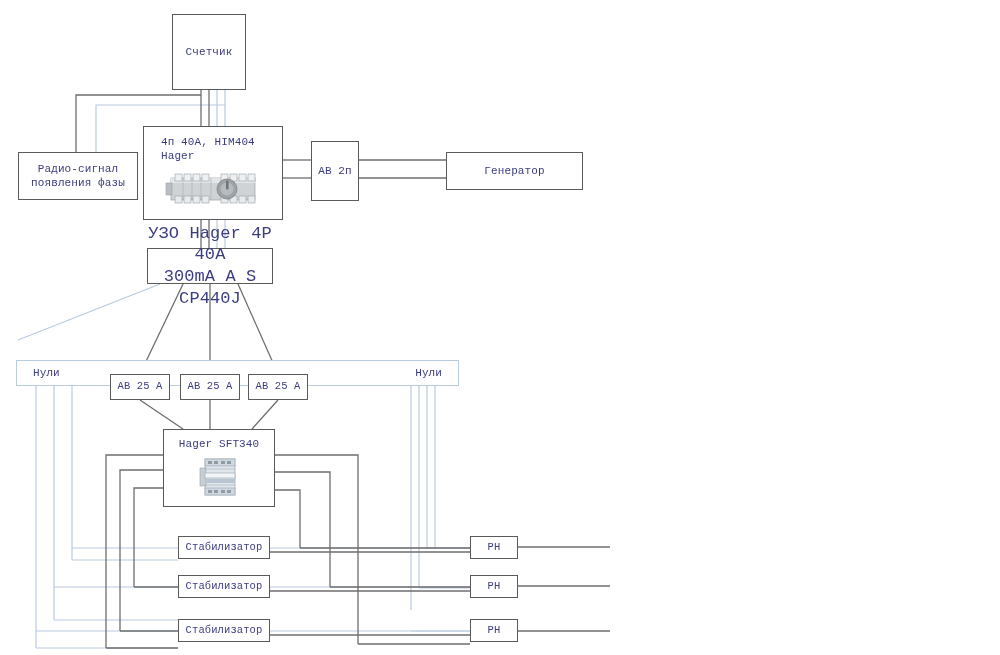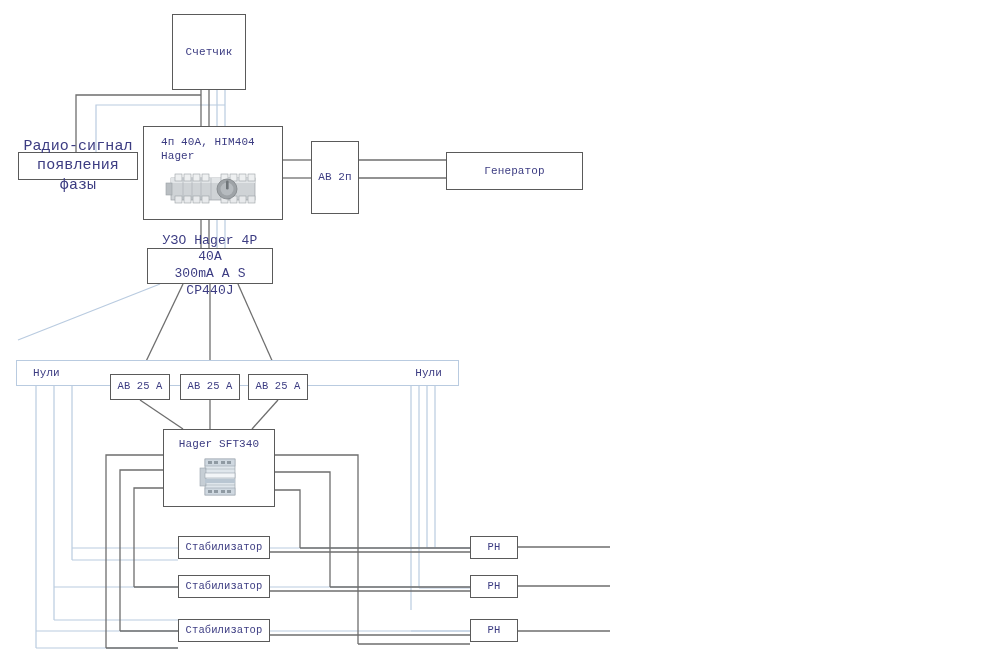--- a/index.html
+++ b/index.html
@@ -32,27 +32,27 @@
     align-items:center;
     justify-content:center;
     text-align:center;
     line-height:1.28;
     letter-spacing:0.1px;
     z-index:3;
     font-family:Liberation Mono, monospace;
   }
   .node .lbl{display:block;white-space:pre-line;}
   .n-counter{left:172px;top:14px;width:74px;height:76px;font-size:11px;}
-  .n-radio{left:18px;top:152px;width:120px;height:28px;font-size:15px;}
+  .n-radio{left:18px;top:152px;width:120px;height:48px;font-size:11px;}
   .n-him{left:143px;top:126px;width:140px;height:94px;font-size:11px;
          justify-content:flex-start;padding-top:8px;}
   .n-him .lbl{text-align:left;align-self:flex-start;padding-left:17px;}
-  .n-ab2p{left:311px;top:141px;width:48px;height:73px;font-size:11px;}
+  .n-ab2p{left:311px;top:141px;width:48px;height:60px;font-size:11px;}
   .n-gen{left:446px;top:152px;width:137px;height:38px;font-size:11px;}
-  .n-uzo{left:147px;top:248px;width:126px;height:36px;font-size:13px;}
+  .n-uzo{left:147px;top:248px;width:126px;height:36px;font-size:17px;}
   .n-bus{left:16px;top:360px;width:443px;height:26px;border:1px solid #b9cbe0;
          flex-direction:row;justify-content:space-between;
          align-items:center;padding:0 16px;font-size:11px;}
   .n-ab25a{left:110px;top:374px;width:60px;height:26px;font-size:10.5px;}
   .n-ab25b{left:180px;top:374px;width:60px;height:26px;font-size:10.5px;}
   .n-ab25c{left:248px;top:374px;width:60px;height:26px;font-size:10.5px;}
   .n-sft{left:163px;top:429px;width:112px;height:78px;font-size:11px;
          justify-content:flex-start;padding-top:7px;}
   .n-st1{left:178px;top:536px;width:92px;height:23px;font-size:10.5px;}
   .n-st2{left:178px;top:575px;width:92px;height:23px;font-size:10.5px;}

